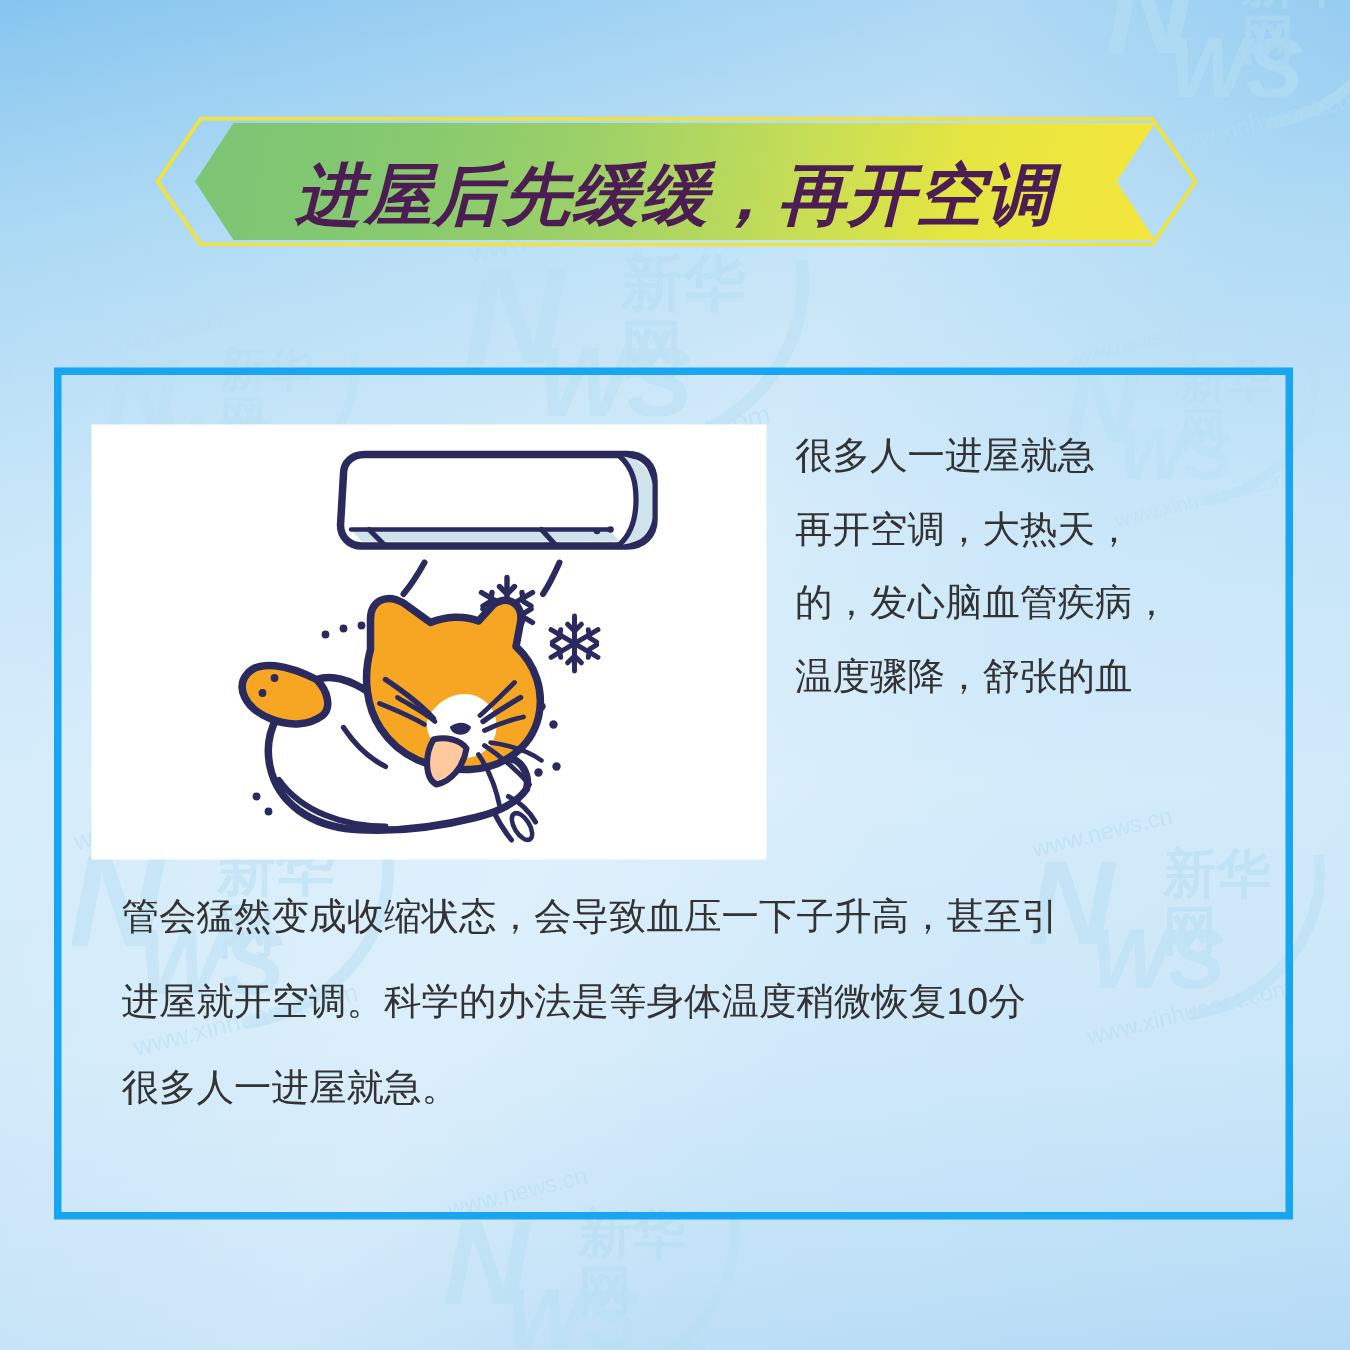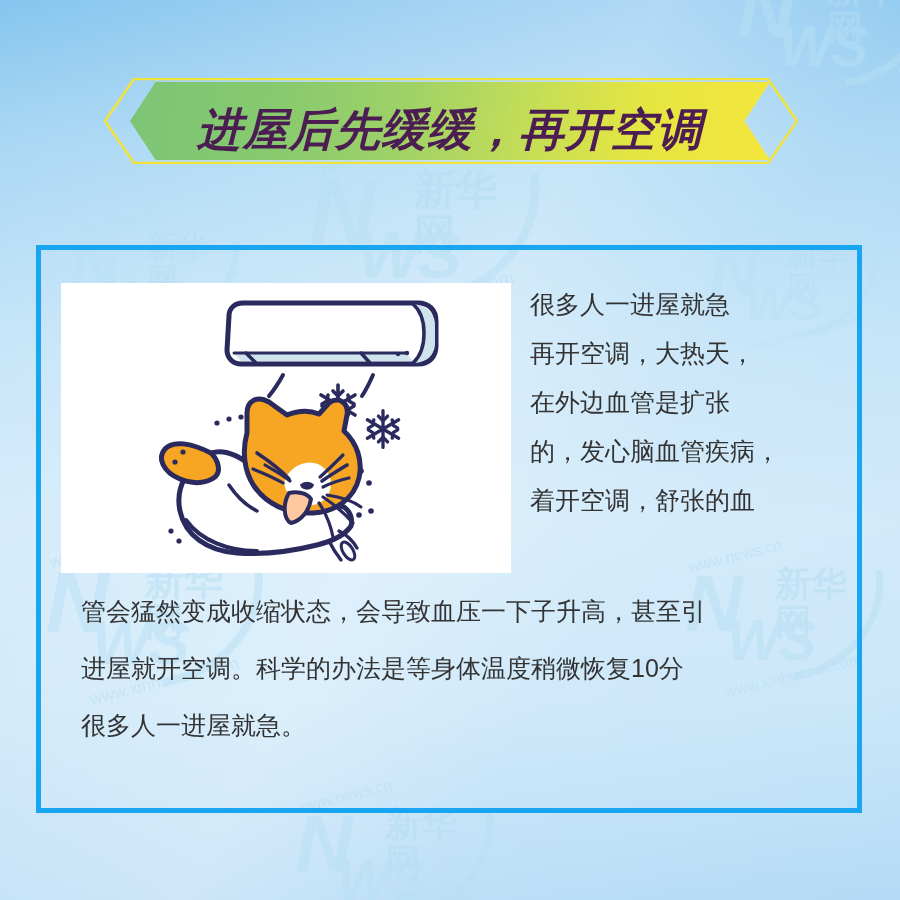--- a/index.html
+++ b/index.html
@@ -433,23 +433,22 @@
               <circle cx="310" cy="228" r="2.8"></circle>
             </g>
           </g>
         </g>
       </svg>
     </div>
 
     <div class="text-col">
       <div class="tline">很多人一进屋就急</div>
       <div class="tline">再开空调，大热天，</div>
-      <div class="tline">在外边血管是扩张</div>
       <div class="tline">的，发心脑血管疾病，</div>
-      <div class="tline">着开空调，舒张的血</div>
+      <div class="tline">温度骤降，舒张的血</div>
     </div>
 
     <div class="text-bottom">
       <div class="tline">管会猛然变成收缩状态，会导致血压一下子升高，甚至引</div>
       <div class="tline">进屋就开空调。科学的办法是等身体温度稍微恢复10分</div>
       <div class="tline">很多人一进屋就急。</div>
     </div>
 
   </div>
 </div>

